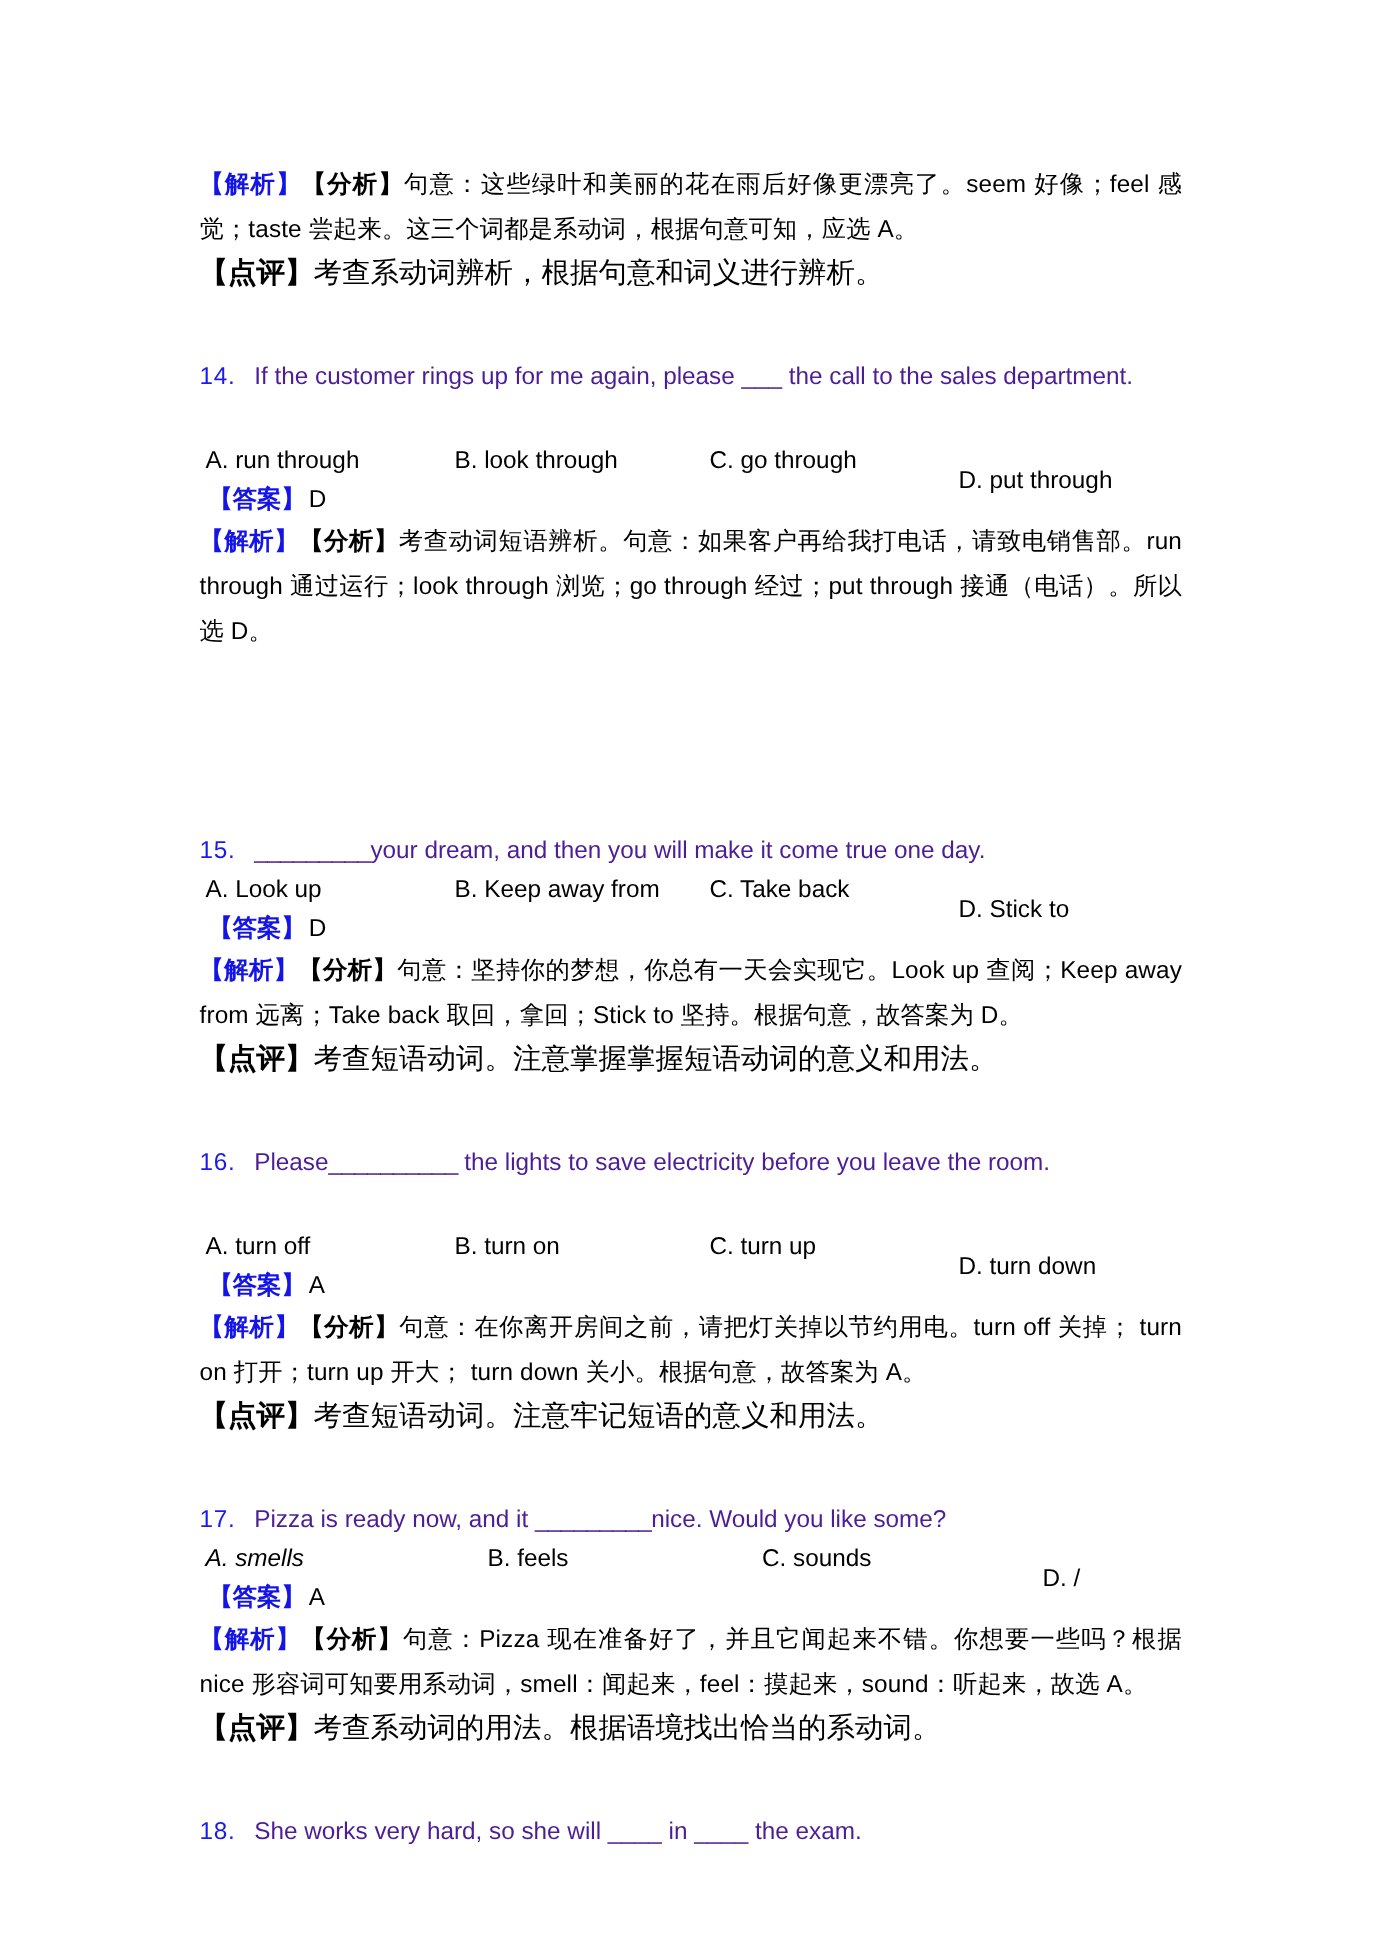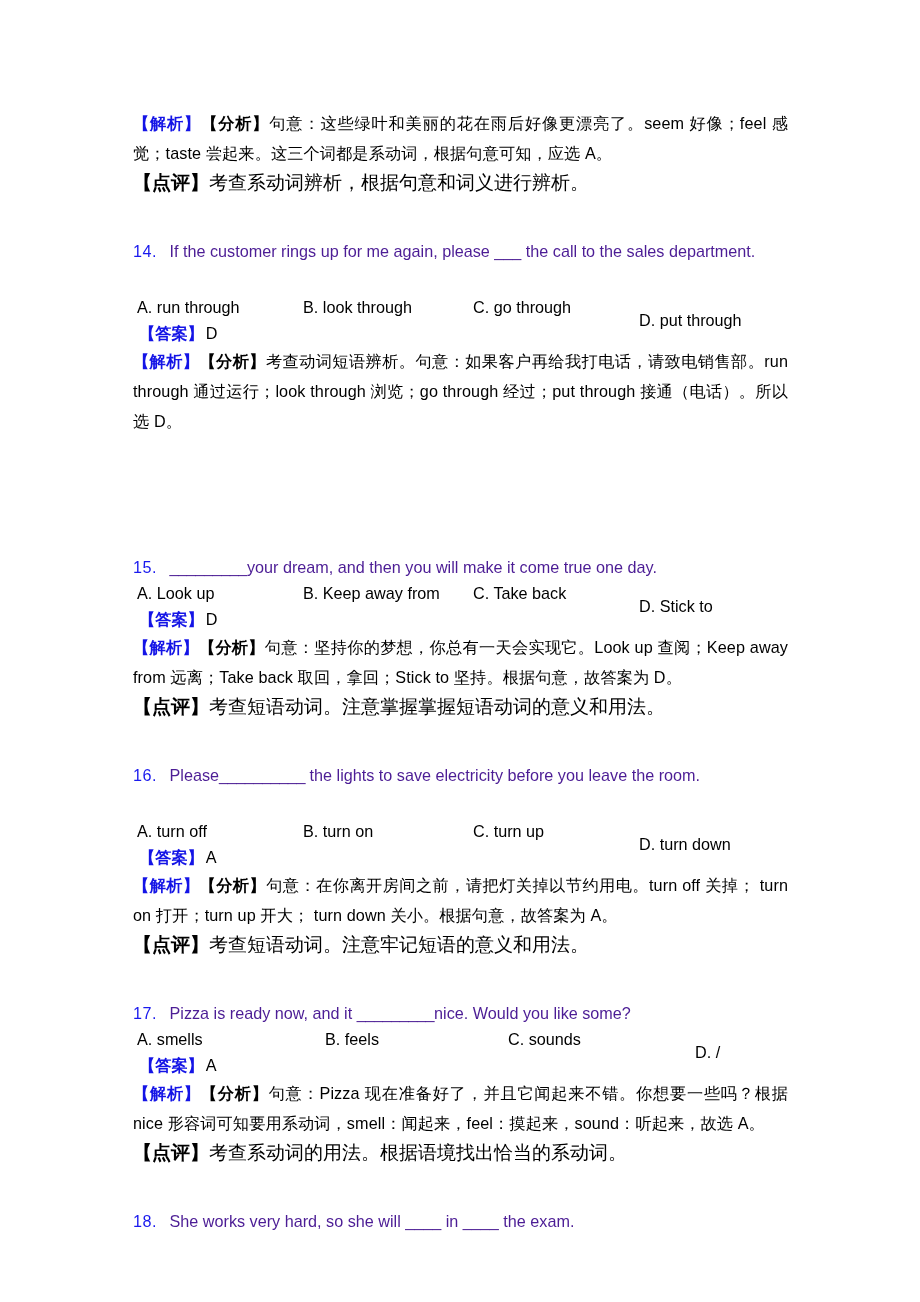--- a/index.html
+++ b/index.html
@@ -86,21 +86,21 @@
   .opt {
     position: absolute;
     top: 0;
     color: #000;
   }
   .opt.a { left: 4px; }
   .opt.b { left: 170px; }
   .opt.c { left: 340px; }
   .opt.d { left: 506px; margin-top: 13px; }
 
-  .opt17.a { left: 4px; }
+  .opt17.a { left: 4px; font-style: italic; }
   .opt17.b { left: 192px; }
   .opt17.c { left: 375px; }
   .opt17.d { left: 562px; }
 
   .spacer-lg { height: 118px; }
   .spacer-md { height: 40px; }
   .spacer-xs { height: 12px; }
 </style>
 </head>
 <body>

